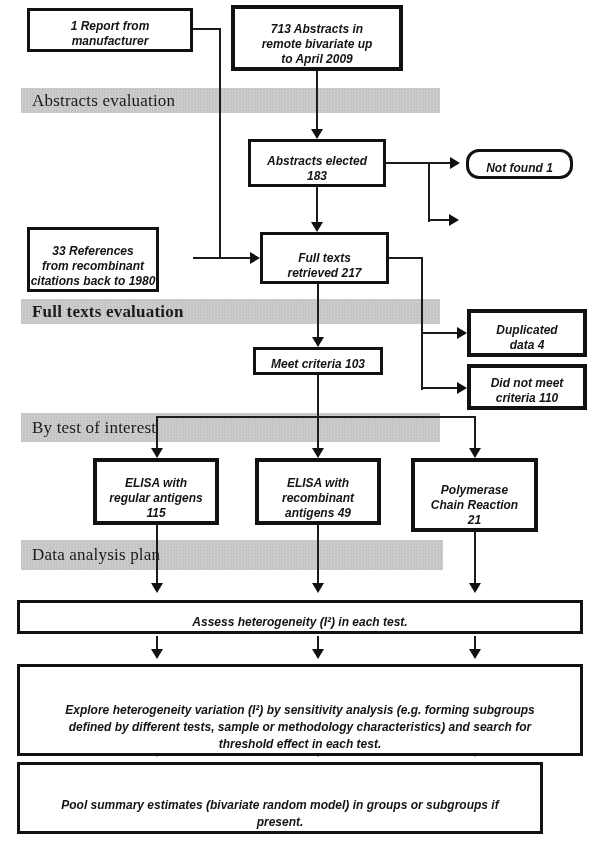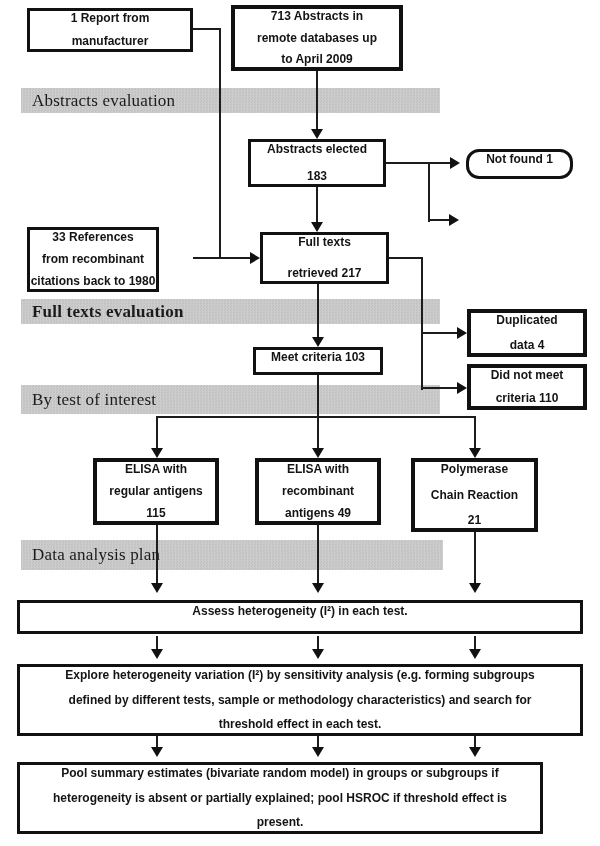--- a/index.html
+++ b/index.html
@@ -14,22 +14,22 @@
     background-image:repeating-conic-gradient(#cdcdcd 0% 25%,#c2c2c2 0% 50%);
     background-size:3px 3px;
     display:flex;align-items:center;padding-left:11px;
     font-family:"Liberation Serif","DejaVu Serif",serif;
     font-size:17px;color:#1b1b1b;letter-spacing:.2px;
   }
   
   .node{
     position:absolute;box-sizing:border-box;background:#ffffff;
     border:3px solid #111111;
-    display:flex;flex-direction:column;align-items:center;justify-content:space-between;
-    text-align:center;font-weight:bold;font-size:12px;line-height:15px;color:#141414;
+    display:flex;flex-direction:column;align-items:center;justify-content:flex-end;
+    text-align:center;font-weight:bold;font-size:12px;line-height:15px;color:#141414;font-style:italic;
   }
   .node.b4{border-width:4px;}
   .node .ln{display:block;white-space:nowrap;}
   .wide{line-height:17px;}
   
   .hline,.vline{position:absolute;background:#1c1c1c;}
   .hline{height:2px;}
   .vline{width:2px;}
   
   .arrD{position:absolute;width:0;height:0;
@@ -43,21 +43,21 @@
 <body>
 
 <div class="canvas">
 
   <div class="band" style="top:88px;height:25px;">
     <span>Abstracts evaluation</span>
   </div>
   <div class="band" style="top:299px;height:25px;font-weight:bold;">
     <span>Full texts evaluation</span>
   </div>
-  <div class="band" style="top:385px;height:29px;">
+  <div class="band" style="top:413px;height:29px;">
     <span>By test of interest</span>
   </div>
   <div class="band" style="top:540px;height:30px;width:422px;">
     <span>Data analysis plan</span>
   </div>
 
   <div class="hline" style="left:193px;top:28px;width:28px;"></div>
   <div class="vline" style="left:219px;top:28px;height:231px;"></div>
   <div class="vline" style="left:316px;top:71px;height:60px;"></div>
   <div class="vline" style="left:316px;top:187px;height:38px;"></div>
@@ -107,21 +107,21 @@
   <div class="arrD" style="left:312px;top:747px;"></div>
   <div class="arrD" style="left:469px;top:747px;"></div>
 
   <div class="node" style="left:27px;top:8px;width:166px;height:44px;">
     <span class="ln">1 Report from</span>
     <span class="ln">manufacturer</span>
   </div>
 
   <div class="node b4" style="left:231px;top:5px;width:172px;height:66px;">
     <span class="ln">713 Abstracts in</span>
-    <span class="ln">remote databases up</span>
+    <span class="ln">remote bivariate up</span>
     <span class="ln">to April 2009</span>
   </div>
 
   <div class="node" style="left:248px;top:139px;width:138px;height:48px;">
     <span class="ln">Abstracts elected</span>
     <span class="ln">183</span>
   </div>
 
   <div class="node" style="left:466px;top:149px;width:107px;height:30px;border-radius:13px;">
     <span class="ln">Not found 1</span>
@@ -168,25 +168,24 @@
   <div class="node b4" style="left:411px;top:458px;width:127px;height:74px;">
     <span class="ln">Polymerase</span>
     <span class="ln">Chain Reaction</span>
     <span class="ln">21</span>
   </div>
 
   <div class="node wide" style="left:17px;top:600px;width:566px;height:34px;">
     <span class="ln">Assess heterogeneity (I²) in each test.</span>
   </div>
 
-  <div class="node wide" style="left:17px;top:664px;width:566px;height:72px;">
+  <div class="node wide" style="left:17px;top:664px;width:566px;height:92px;">
     <span class="ln">Explore heterogeneity variation (I²) by sensitivity analysis (e.g. forming subgroups</span>
     <span class="ln">defined by different tests, sample or methodology characteristics) and search for</span>
     <span class="ln">threshold effect in each test.</span>
   </div>
 
   <div class="node wide" style="left:17px;top:762px;width:526px;height:72px;">
     <span class="ln">Pool summary estimates (bivariate random model) in groups or subgroups if</span>
-    <span class="ln">heterogeneity is absent or partially explained; pool HSROC if threshold effect is</span>
     <span class="ln">present.</span>
   </div>
 
 </div>
 
 </body></html>

